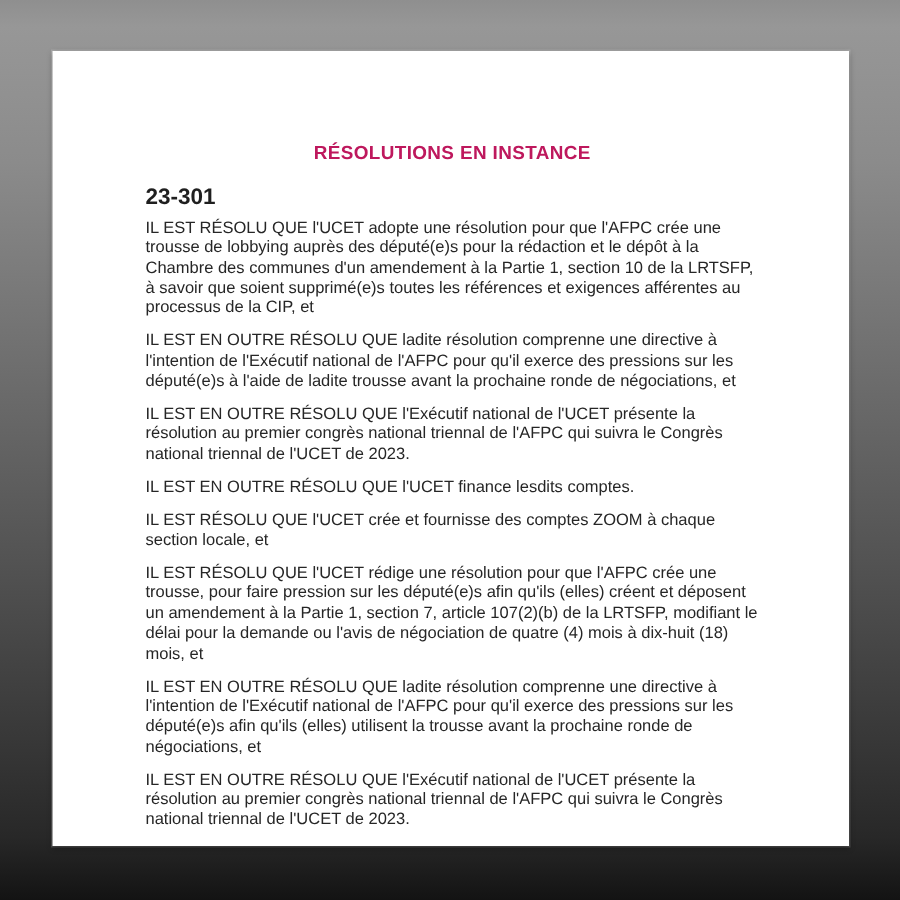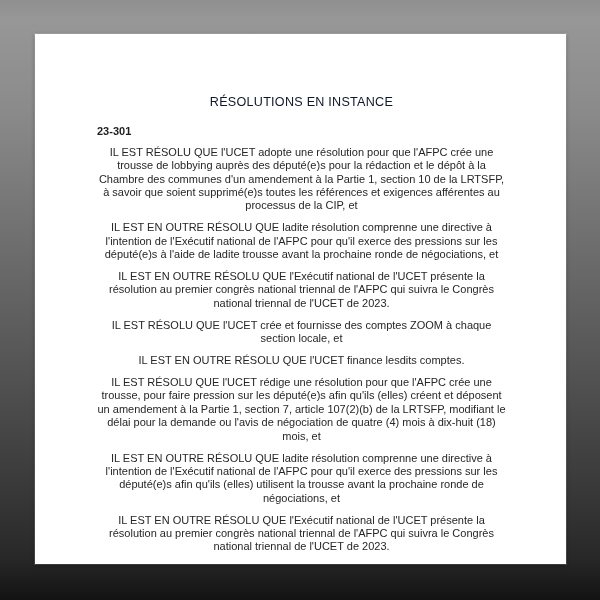--- a/index.html
+++ b/index.html
@@ -35,55 +35,55 @@
     background: #ffffff;
     box-sizing: border-box;
     padding: 62px 60px 0 62px;
     box-shadow: 0 1px 4px rgba(0,0,0,0.35), 0 0 0 1px rgba(255,255,255,0.18);
     color: #262626;
     font-size: 11px;
     line-height: 13.4px;
   }
   .doc-title {
     font-size: 12.6px;
-    font-weight: normal;
+    font-weight: bold;
     text-align: center;
     letter-spacing: 0.25px;
     margin: 0 0 16px 0;
-    color: #0f172a;
+    color: #be185d;
   }
   .res-number {
-    font-size: 11px;
+    font-size: 15px;
     font-weight: bold;
     margin: 2px 0 7px 0;
     color: #1f1f1f;
   }
   .clause {
     margin: 0 0 8.5px 0;
-    text-align: center;
+    text-align: left;
   }
 </style>
 </head>
 <body>
 
 <div class="backdrop">
   <div class="page">
 
     <h1 class="doc-title">RÉSOLUTIONS EN INSTANCE</h1>
 
     <section>
       <h2 class="res-number">23-301</h2>
       <p class="clause">IL EST RÉSOLU QUE l'UCET adopte une résolution pour que l'AFPC crée une trousse de lobbying auprès des député(e)s pour la rédaction et le dépôt à la Chambre des communes d'un amendement à la Partie 1, section 10 de la LRTSFP, à savoir que soient supprimé(e)s toutes les références et exigences afférentes au processus de la CIP, et</p>
       <p class="clause">IL EST EN OUTRE RÉSOLU QUE ladite résolution comprenne une directive à l'intention de l'Exécutif national de l'AFPC pour qu'il exerce des pressions sur les député(e)s à l'aide de ladite trousse avant la prochaine ronde de négociations, et</p>
       <p class="clause">IL EST EN OUTRE RÉSOLU QUE l'Exécutif national de l'UCET présente la résolution au premier congrès national triennal de l'AFPC qui suivra le Congrès national triennal de l'UCET de 2023.</p>
     </section>
 
     <section>
+      <p class="clause">IL EST EN OUTRE RÉSOLU QUE l'UCET finance lesdits comptes.</p>
       <p class="clause">IL EST RÉSOLU QUE l'UCET crée et fournisse des comptes ZOOM à chaque section locale, et</p>
-      <p class="clause">IL EST EN OUTRE RÉSOLU QUE l'UCET finance lesdits comptes.</p>
     </section>
 
     <section>
       <p class="clause">IL EST RÉSOLU QUE l'UCET rédige une résolution pour que l'AFPC crée une trousse, pour faire pression sur les député(e)s afin qu'ils (elles) créent et déposent un amendement à la Partie 1, section 7, article 107(2)(b) de la LRTSFP, modifiant le délai pour la demande ou l'avis de négociation de quatre (4) mois à dix-huit (18) mois, et</p>
       <p class="clause">IL EST EN OUTRE RÉSOLU QUE ladite résolution comprenne une directive à l'intention de l'Exécutif national de l'AFPC pour qu'il exerce des pressions sur les député(e)s afin qu'ils (elles) utilisent la trousse avant la prochaine ronde de négociations, et</p>
       <p class="clause">IL EST EN OUTRE RÉSOLU QUE l'Exécutif national de l'UCET présente la résolution au premier congrès national triennal de l'AFPC qui suivra le Congrès national triennal de l'UCET de 2023.</p>
     </section>
 
   </div>
 </div>

